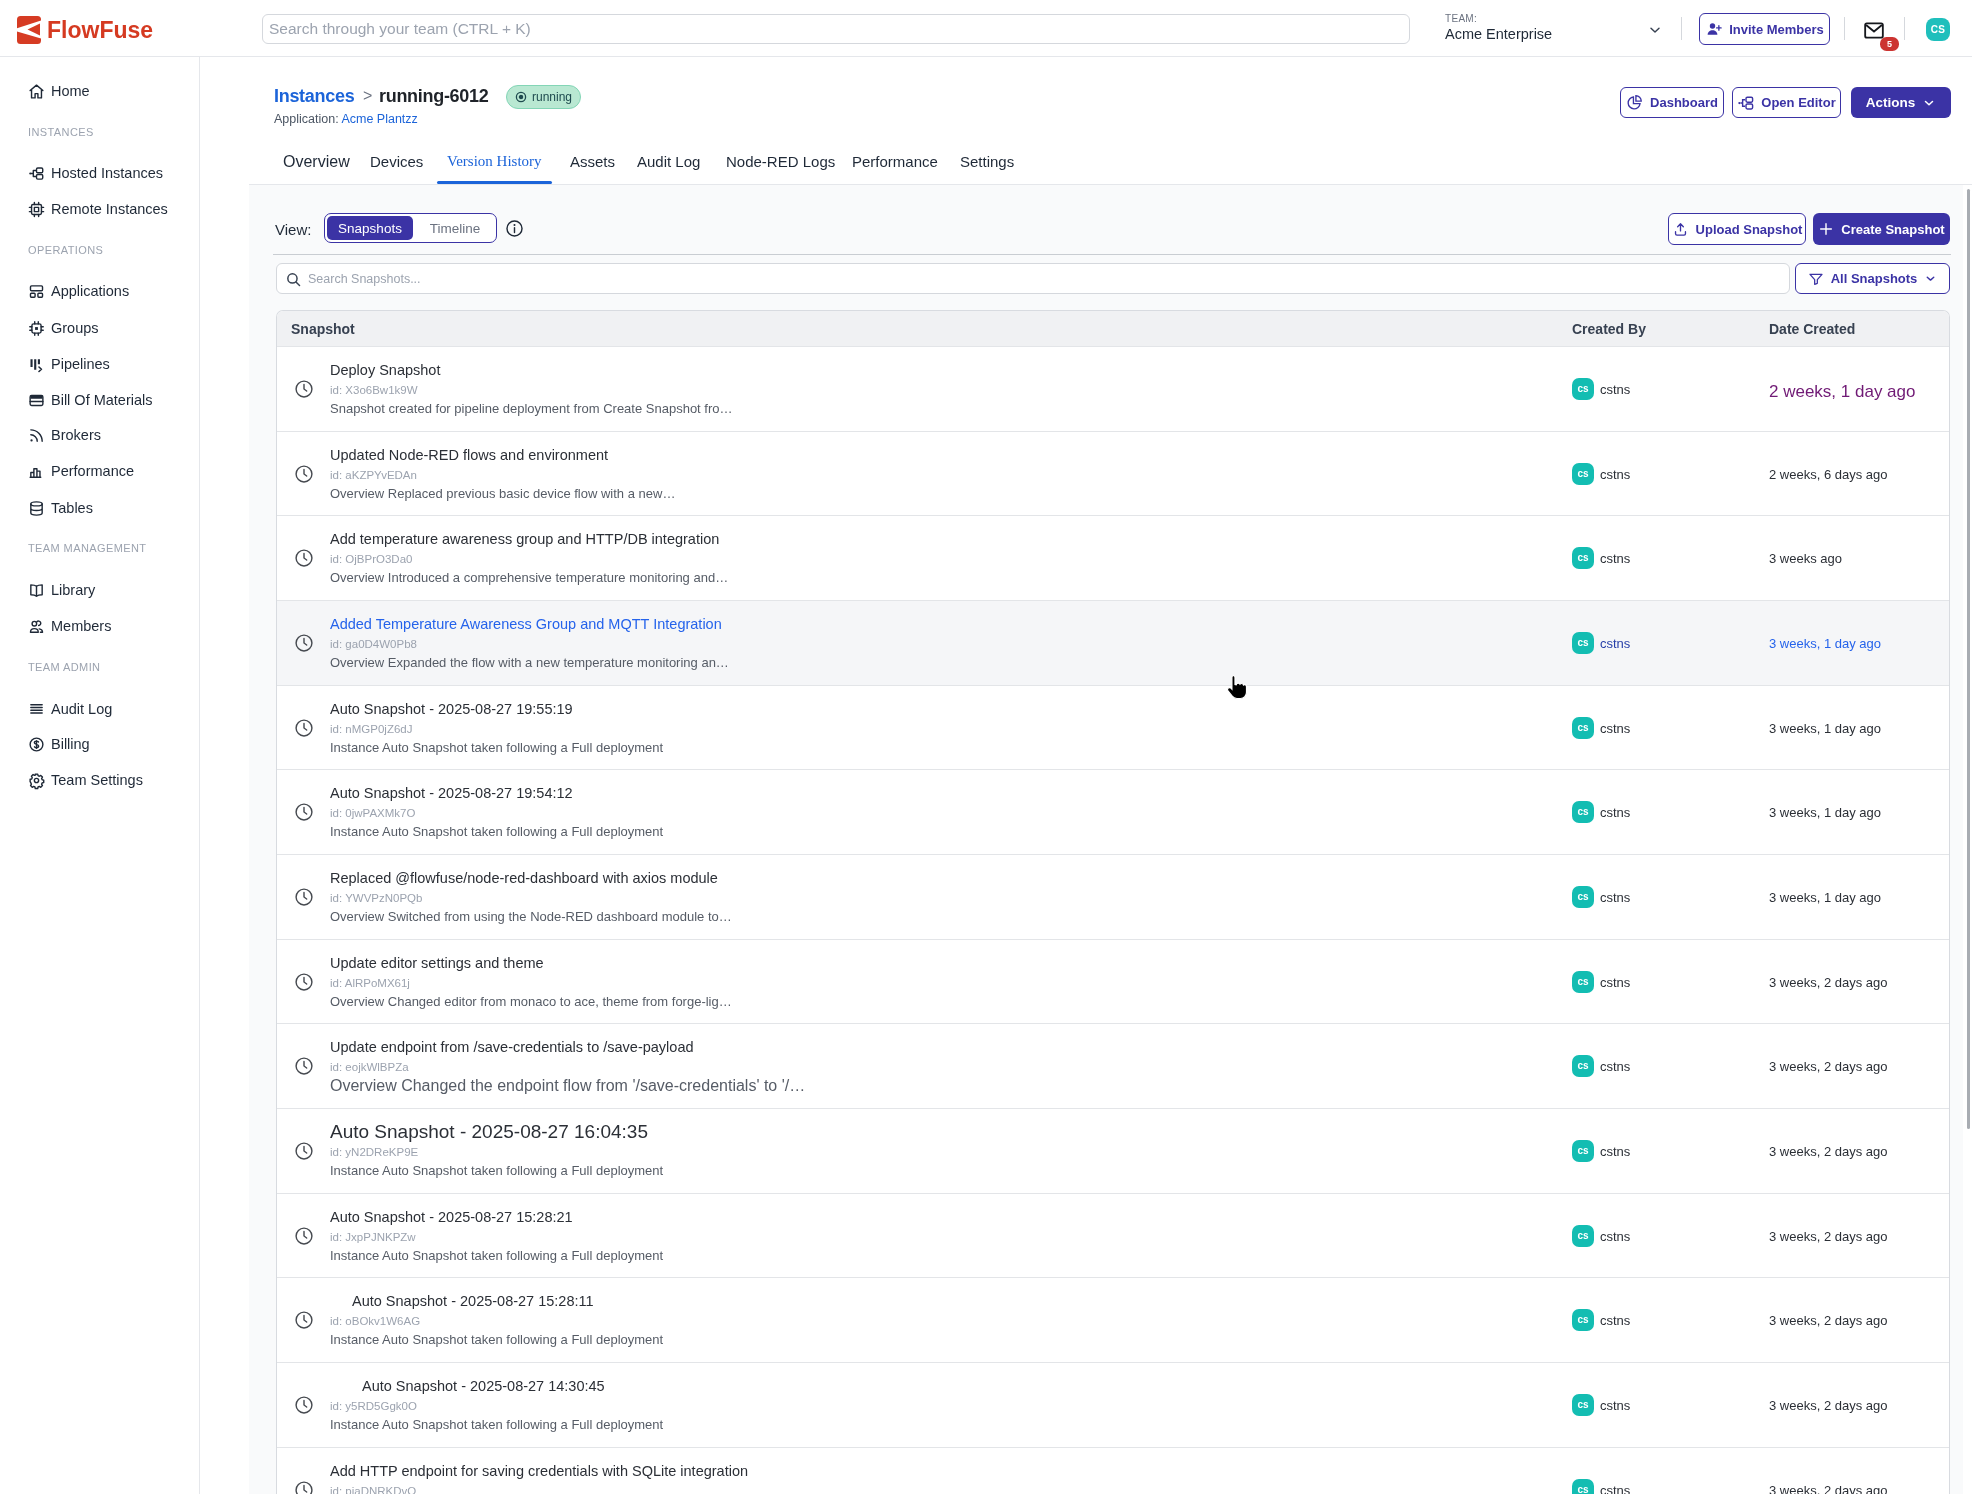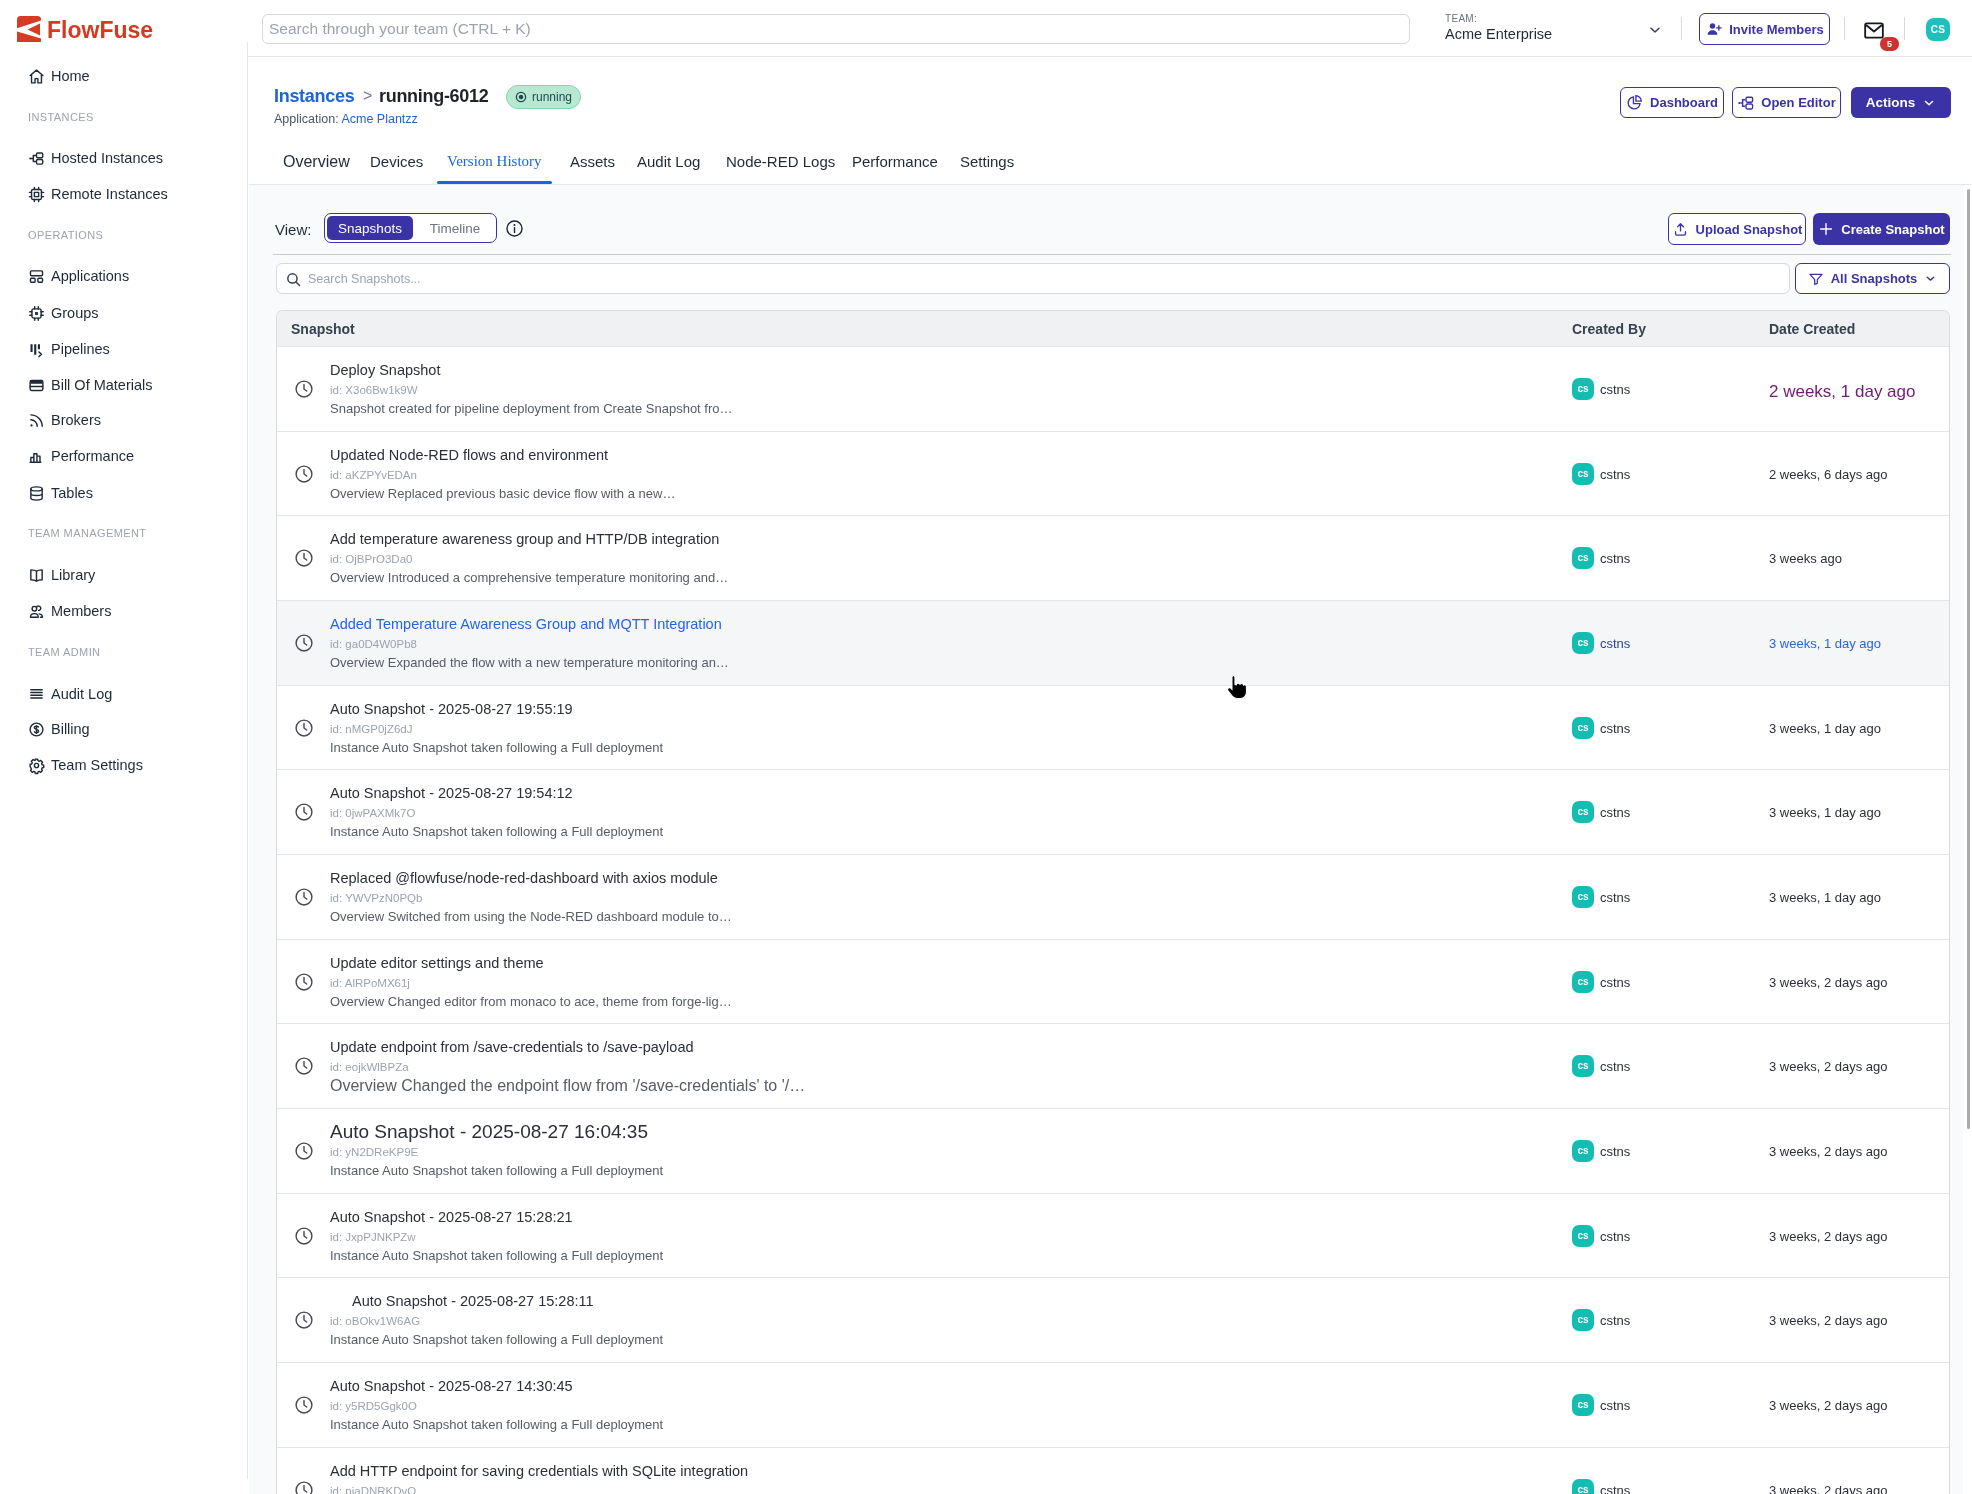--- a/index.html
+++ b/index.html
@@ -36,21 +36,21 @@
   <div class="abs" style="left:1844px;top:17px;width:1px;height:23px;background:#D5D8DD;"></div>
   <svg class="abs" style="left:1864px;top:22px;" width="20" height="17" viewBox="0 0 24 20" fill="none" stroke="#16181D" stroke-width="2.2">
       <rect x="1.4" y="1.4" width="21.2" height="17.2" rx="2"></rect>
       <path d="m2.5 3.5 9.5 7.8 9.5-7.8"></path>
     </svg>
   <div class="abs" style="left:1880px;top:37px;width:19px;height:13.5px;border-radius:6.5px;background:#CC3431;color:#fff;font-size:9px;font-weight:bold;display:flex;align-items:center;justify-content:center;">5</div>
   <div class="abs" style="left:1904px;top:17px;width:1px;height:23px;background:#D5D8DD;"></div>
   <div class="abs" style="left:1926px;top:18px;width:24px;height:23px;border-radius:8px;background:#1FBFBC;color:#fff;font-size:10px;font-weight:bold;display:flex;align-items:center;justify-content:center;letter-spacing:.3px;">CS</div>
 </div>
 
-<div class="abs" style="left:0;top:42px;width:248px;height:1437px;background:#fff;border-right:1px solid #E5E7EB;">
+<div class="abs" style="left:0;top:57px;width:200px;height:1437px;background:#fff;border-right:1px solid #E5E7EB;">
 <div class="sitem" style="top:16px;">
       <span class="sic">
         <svg width="19" height="19" viewBox="0 0 24 24" fill="none" stroke="#1F2937" stroke-width="2" stroke-linecap="round" stroke-linejoin="round">
           <path d="M3 10.5 12 3l9 7.5M5 9.5V21h5v-6h4v6h5V9.5"></path>
         </svg>
       </span>
       <span>Home</span>
     </div>
     <div class="slabel" style="top:69px;">INSTANCES</div>
     <div class="sitem" style="top:98px;">
@@ -452,21 +452,21 @@
     <div style="position:absolute;left:1295px;top:31px;width:22px;height:22px;border-radius:7px;background:#13BDB2;color:#fff;font-size:10px;font-weight:bold;text-align:center;line-height:22px;">cs</div>
     <div style="position:absolute;left:1323px;top:35px;font-size:13px;color:#2B2F36;">cstns</div>
     <div style="position:absolute;left:1492px;top:35px;font-size:13px;color:#2B2F36;">3 weeks, 2 days ago</div>
   </div>
   <div style="position:absolute;left:0;top:1050.8px;width:1672px;height:84.65px;border-top:1px solid #E3E5E8;">
     <div style="position:absolute;left:17px;top:32px;"><svg width="20" height="20" viewBox="0 0 24 24" fill="none" stroke="#45494F" stroke-width="1.7" stroke-linecap="round">
             <circle cx="12" cy="12" r="9.5"></circle>
             <path d="M12 6.5V12l3.2 2.4"></path>
           </svg></div>
     <div style="position:absolute;left:53px;top:12px;width:900px;">
-      <div style="font-size:14.5px;color:#2B2F36;line-height:22px;white-space:nowrap;">Auto Snapshot - 2025-08-27 14:30:45</div>
+      <div style="font-size:14.5px;color:#2B2F36;line-height:22px;white-space:nowrap;margin-left:32px;">Auto Snapshot - 2025-08-27 14:30:45</div>
       <div style="font-size:11.5px;color:#9CA3AF;line-height:18px;white-space:nowrap;">id: y5RD5Ggk0O</div>
       <div style="font-size:13px;color:#565C66;line-height:20px;white-space:nowrap;">Instance Auto Snapshot taken following a Full deployment</div>
     </div>
     <div style="position:absolute;left:1295px;top:31px;width:22px;height:22px;border-radius:7px;background:#13BDB2;color:#fff;font-size:10px;font-weight:bold;text-align:center;line-height:22px;">cs</div>
     <div style="position:absolute;left:1323px;top:35px;font-size:13px;color:#2B2F36;">cstns</div>
     <div style="position:absolute;left:1492px;top:35px;font-size:13px;color:#2B2F36;">3 weeks, 2 days ago</div>
   </div>
   <div style="position:absolute;left:0;top:1135.5px;width:1672px;height:84.65px;border-top:1px solid #E3E5E8;">
     <div style="position:absolute;left:17px;top:32px;"><svg width="20" height="20" viewBox="0 0 24 24" fill="none" stroke="#45494F" stroke-width="1.7" stroke-linecap="round">
             <circle cx="12" cy="12" r="9.5"></circle>

